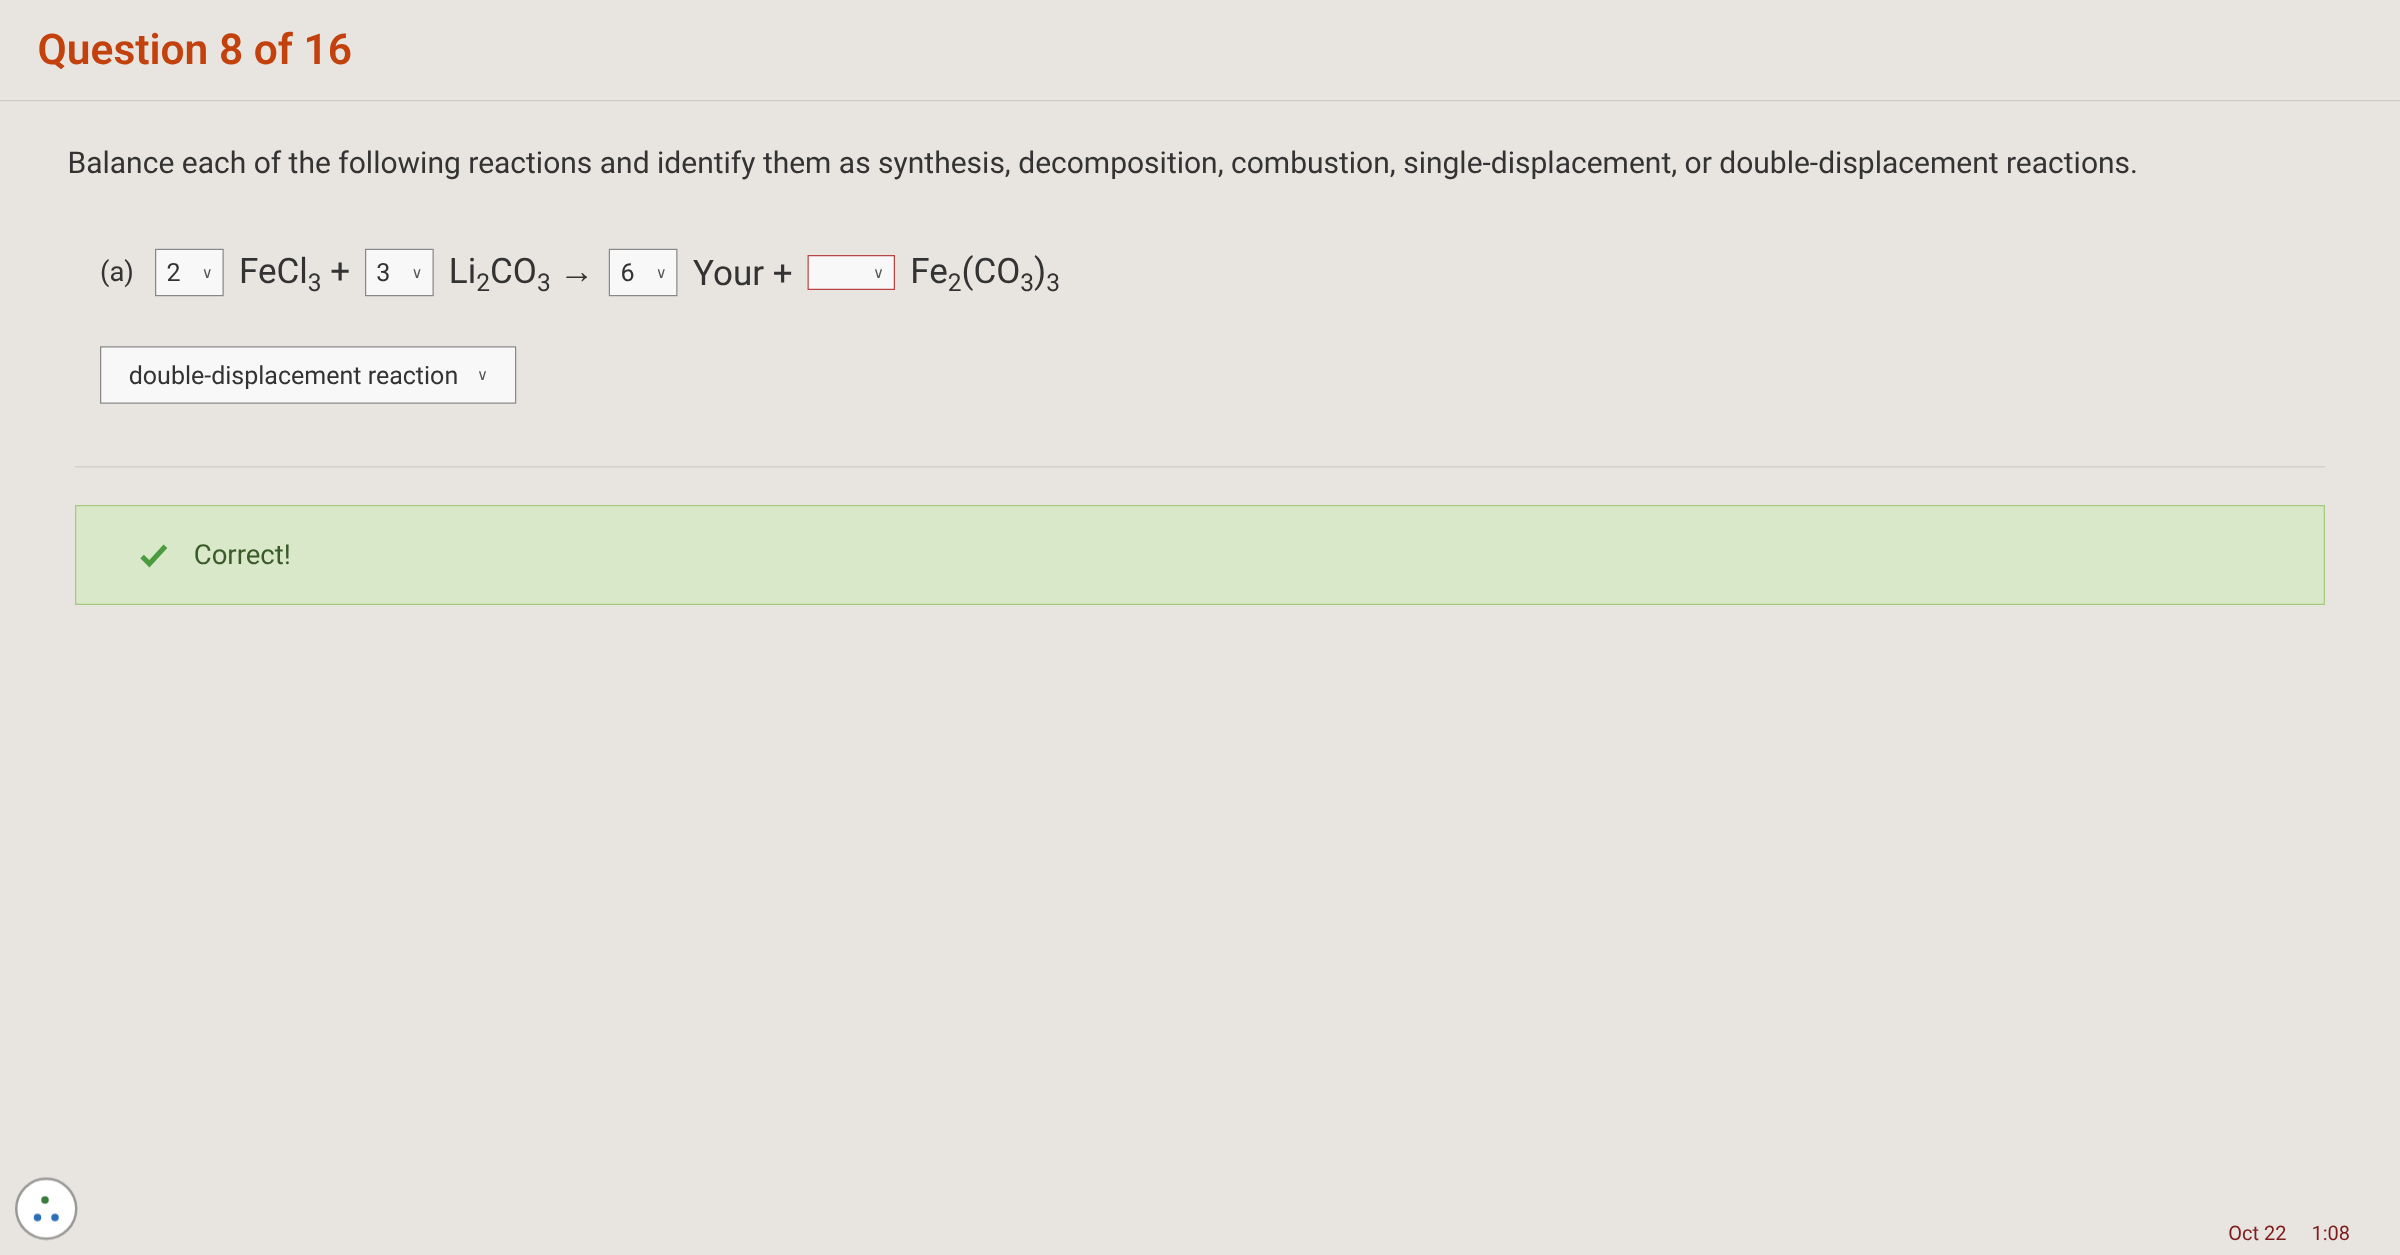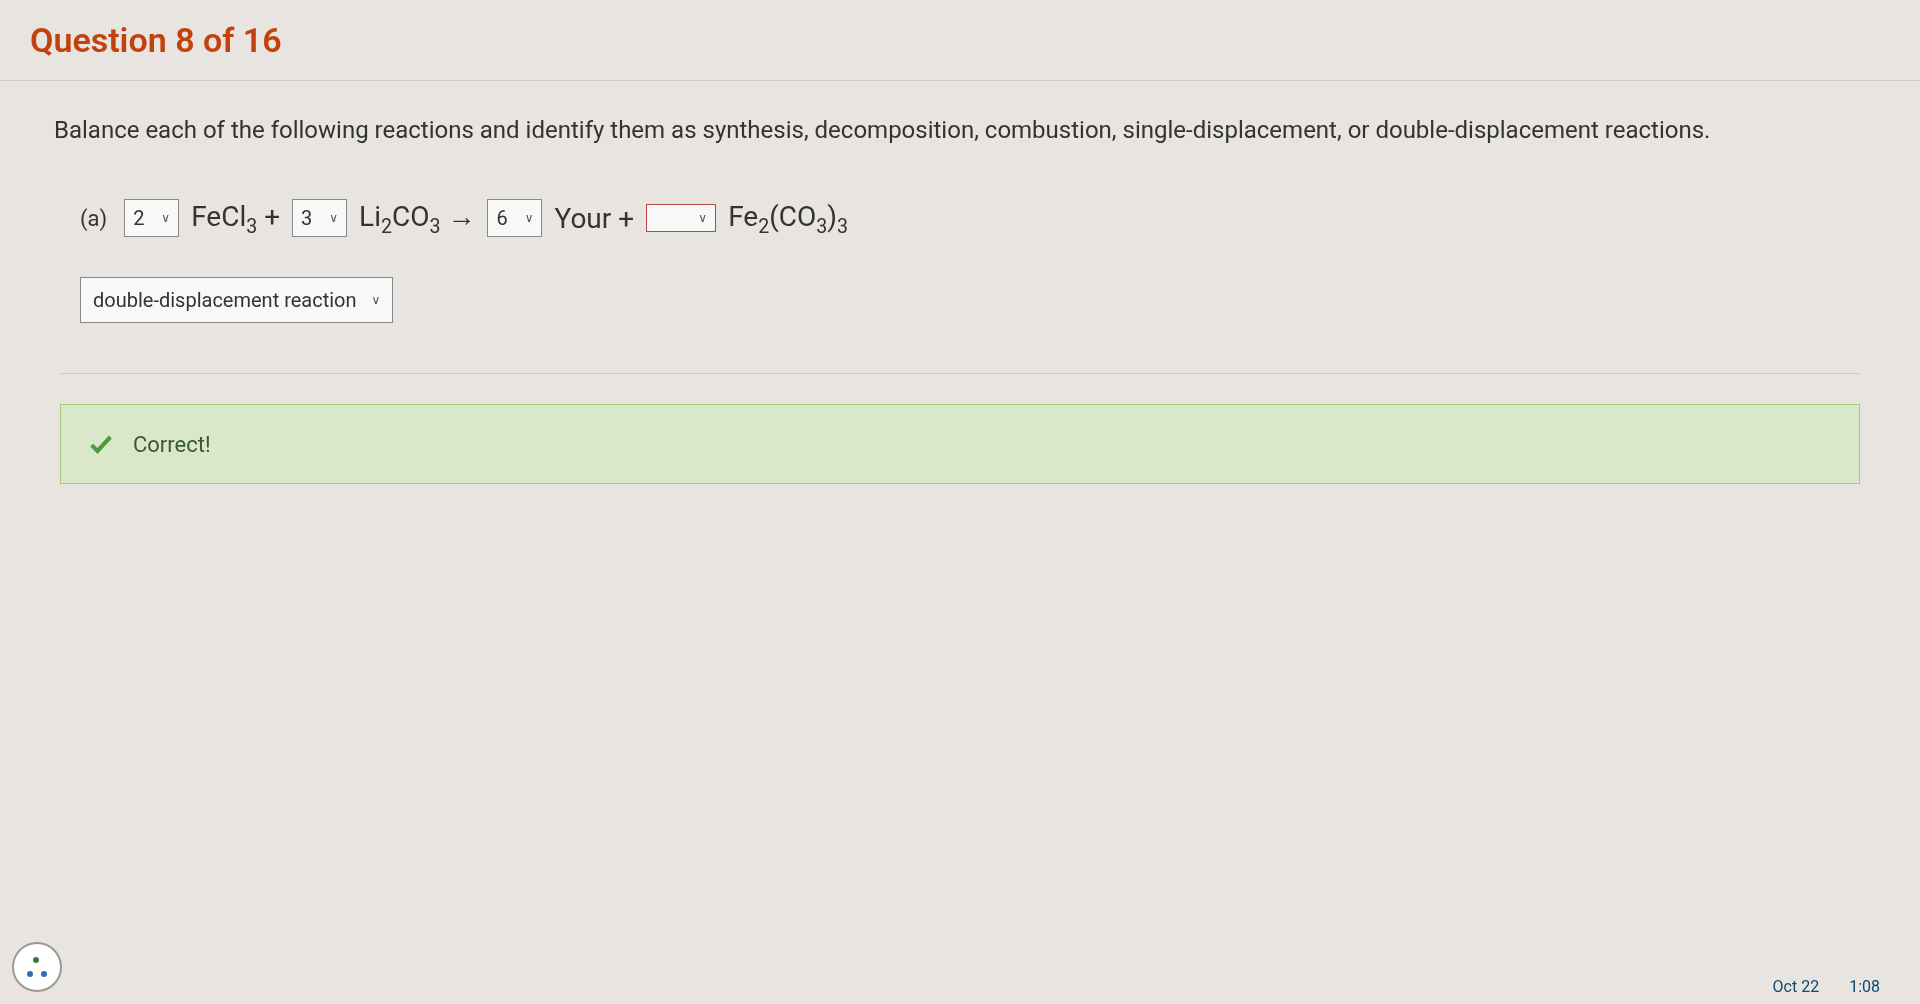--- a/index.html
+++ b/index.html
@@ -85,60 +85,60 @@
     .formula sub {
       font-size: 0.7em;
       vertical-align: sub;
     }
     .reaction-type-row {
       margin: 0 40px 50px 40px;
     }
     .reaction-type-select {
       border: 1px solid #888;
       background: #f8f8f8;
-      padding: 10px 12px;
+      padding: 10px 22px;
       font-size: 20px;
       display: inline-flex;
       align-items: center;
       gap: 15px;
       cursor: pointer;
     }
     .divider {
       height: 1px;
       background: #ccc;
       margin: 30px 20px;
     }
     .correct-box {
       background: #d9e8c8;
       border: 1px solid #a5c97d;
-      padding: 25px 26px;
+      padding: 25px 48px;
       margin: 20px 20px 10px 20px;
       display: flex;
       align-items: center;
       gap: 18px;
       text-align: center;
     }
     .check-icon {
       width: 28px;
       height: 28px;
       color: #4a9c3f;
     }
     .correct-text {
       font-size: 22px;
       color: #3a5a2a;
     }
     .footer {
       position: fixed;
       bottom: 8px;
       right: 40px;
       font-size: 16px;
-      color: #0c4a6e;
-      display: flex;
-      align-items: center;
-      gap: 30px;
+      color: #7f1d1d;
+      display: flex;
+      align-items: center;
+      gap: 20px;
     }
     .cookie-icon {
       position: fixed;
       bottom: 12px;
       left: 12px;
       width: 50px;
       height: 50px;
       border: 2px solid #999;
       border-radius: 50%;
       background: #fff;

